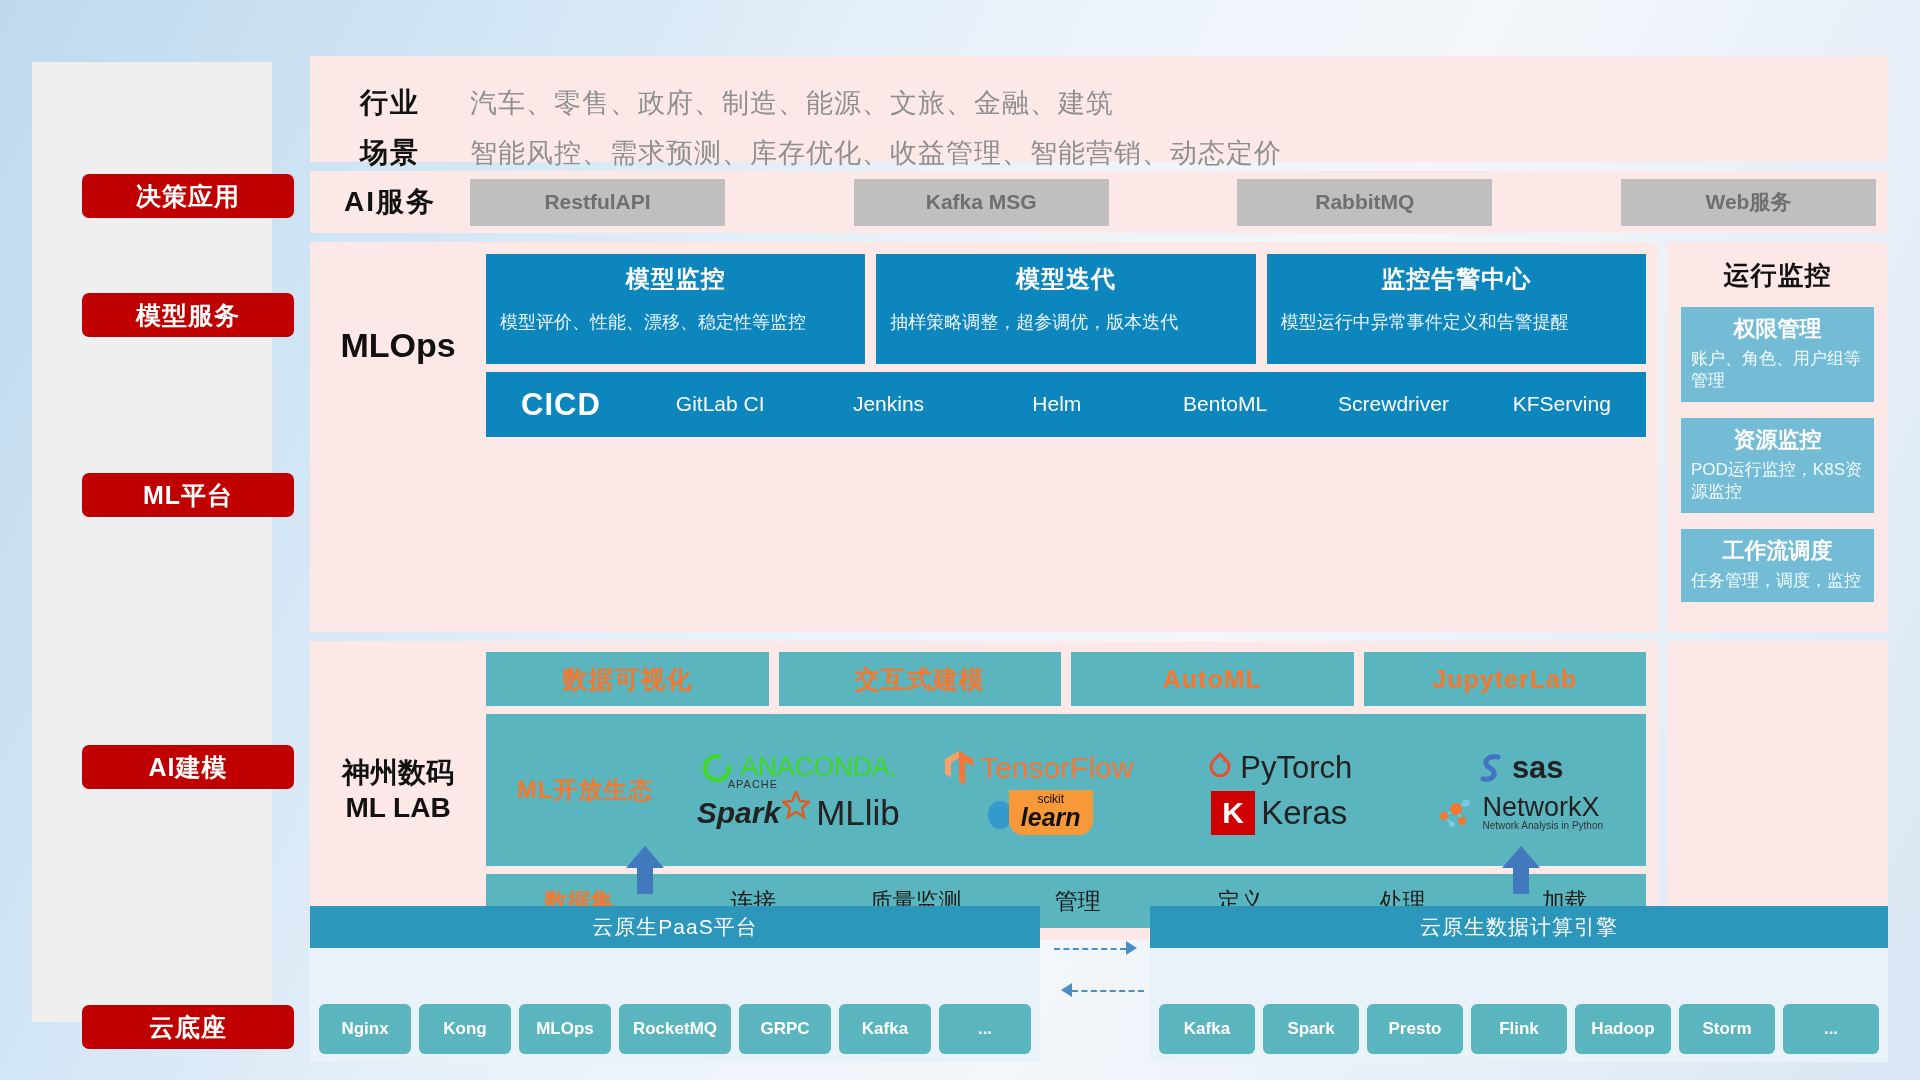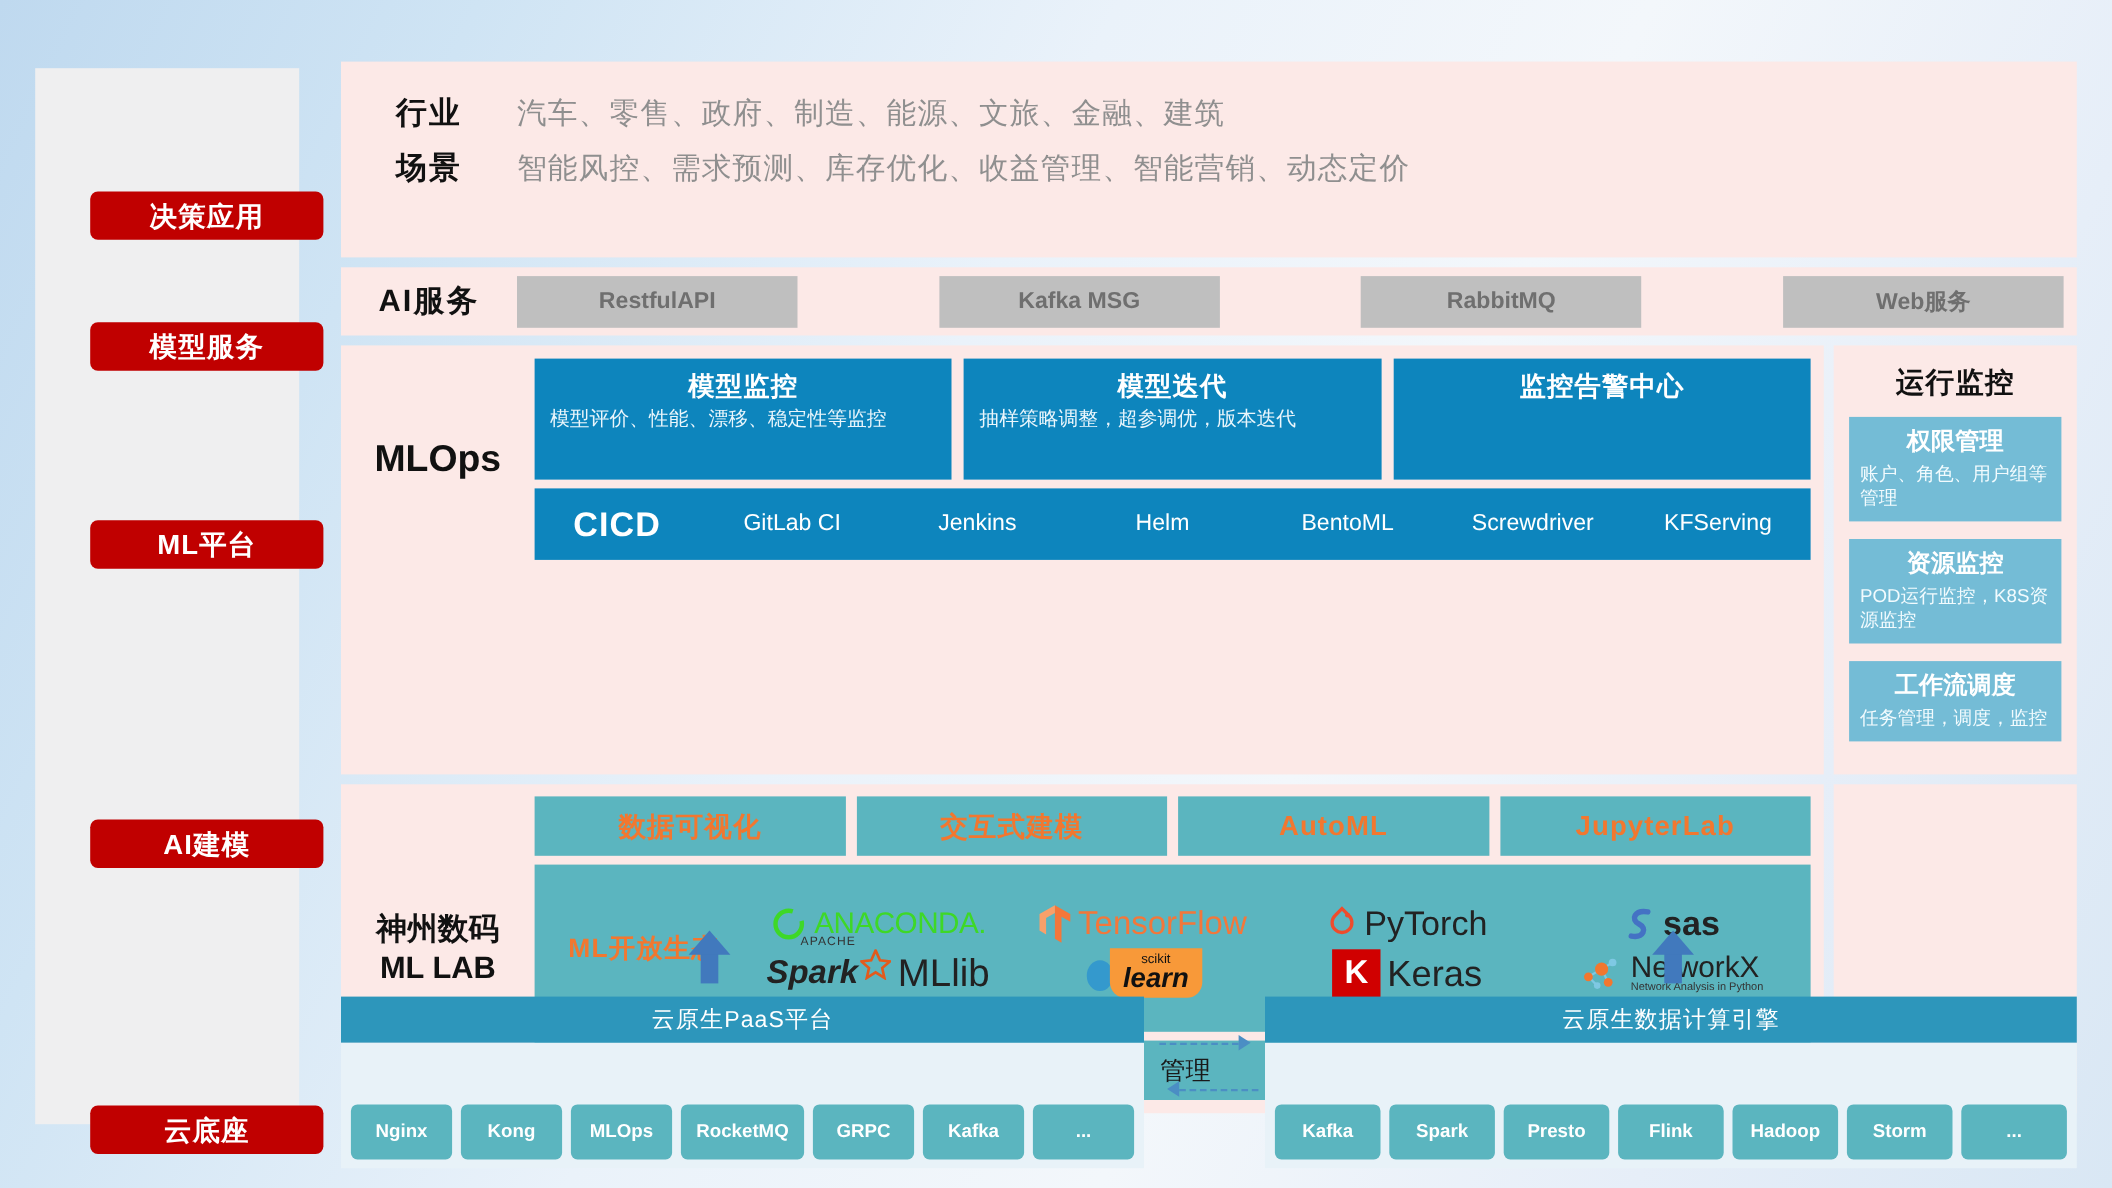--- a/index.html
+++ b/index.html
@@ -34,21 +34,21 @@
   .chip-4 { top:683px; }
   .chip-5 { top:943px; }
 
   
   .main { position:absolute; left:310px; top:56px; width:1578px; }
 
   .band { background:#fce9e7; width:100%; }
   .band + .band { margin-top:9px; }
 
   
-  .b1 { height:178px; padding:22px 0 0 0; }
+  .b1 { height:106px; padding:22px 0 0 0; }
   .b1 .row { display:flex; align-items:center; height:50px; }
   .b1 .rlabel {
     width:160px; text-align:center;
     font-size:28px; font-weight:bold; color:#111; letter-spacing:2px;
   }
   .b1 .rtext { font-size:27px; color:#8f8f8f; letter-spacing:1px; }
 
   
   .b2 { height:62px; display:flex; align-items:center; }
   .b2 .rlabel {
@@ -70,21 +70,21 @@
     width:176px; display:flex; align-items:center; justify-content:center;
     font-size:34px; font-weight:bold; color:#111;
   }
   .b3 .cols { flex:1; }
   .mlops-cards { display:flex; gap:11px; }
   .mlops-card {
     flex:1; background:#0d85bd; color:#fff;
     padding:9px 14px 12px; min-height:110px;
   }
   .mlops-card .t {
-    text-align:center; font-size:24px; font-weight:bold; margin-bottom:2px;
+    text-align:center; font-size:24px; font-weight:bold; margin-bottom:16px;
     letter-spacing:1px;
   }
   .mlops-card .d { font-size:18px; line-height:1.32; color:#eaf6fc; }
 
   .cicd {
     margin-top:8px; height:65px; background:#0d85bd; color:#fff;
     display:flex; align-items:center; overflow:hidden;
   }
   .cicd .k {
     width:150px; text-align:center; font-size:31px; font-weight:bold; letter-spacing:1px;
@@ -229,20 +229,21 @@
               <div class="mlops-card">
                 <div class="t">模型监控</div>
                 <div class="d">模型评价、性能、漂移、稳定性等监控</div>
               </div>
               <div class="mlops-card">
                 <div class="t">模型迭代</div>
                 <div class="d">抽样策略调整，超参调优，版本迭代</div>
               </div>
               <div class="mlops-card">
                 <div class="t">监控告警中心</div>
+                <div class="d">模型运行中异常事件定义和告警提醒</div>
               </div>
             </div>
             <div class="cicd">
               <div class="k">CICD</div>
               <div class="items">
                 <div class="it">GitLab CI</div>
                 <div class="it">Jenkins</div>
                 <div class="it">Helm</div>
                 <div class="it">BentoML</div>
                 <div class="it">Screwdriver</div>

